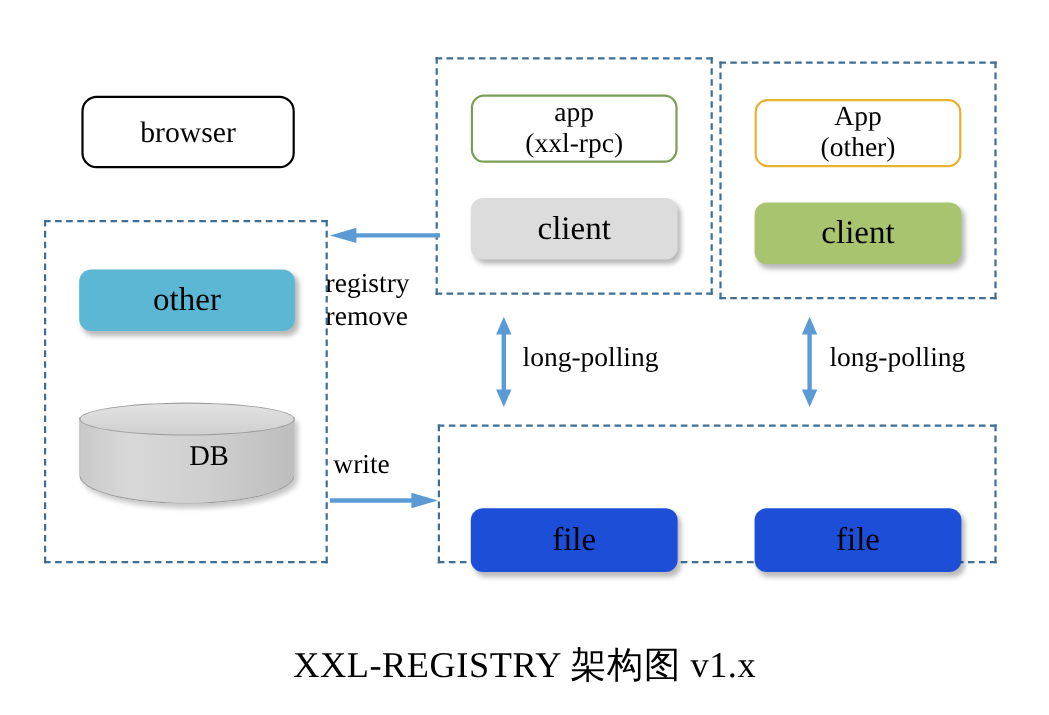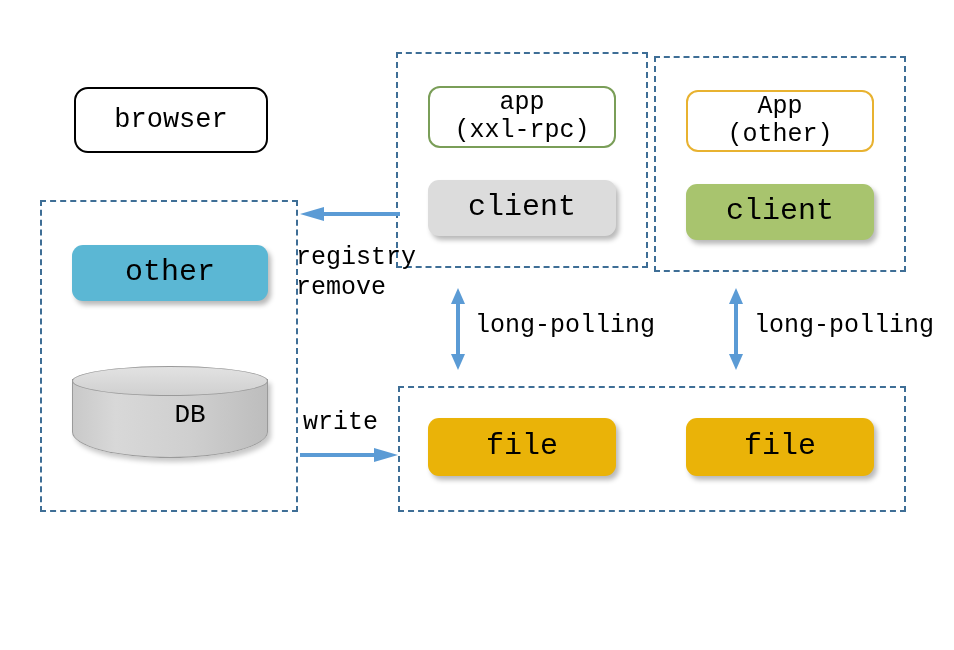--- a/index.html
+++ b/index.html
@@ -5,21 +5,21 @@
   html, body {
     margin: 0;
     padding: 0;
     background: #ffffff;
   }
   #canvas {
     position: relative;
     width: 954px;
     height: 650px;
     background: #ffffff;
-    font-family: Liberation Mono, monospace;
+    font-family: Liberation Serif, serif;
     overflow: hidden;
   }
 
   
   .group {
     position: absolute;
     border: 2px dashed #3E6E96;
     box-sizing: border-box;
     background: transparent;
   }
@@ -59,21 +59,21 @@
   }
 
   .solid-box {
     border-radius: 11px;
     font-size: 30px;
     box-shadow: 3px 4px 5px rgba(0,0,0,0.28);
   }
   .fill-teal   { background: #5BB7D4; }
   .fill-gray   { background: #DCDCDC; }
   .fill-green  { background: #A8C46E; }
-  .fill-orange { background: #eab308; }
+  .fill-orange { background: #1d4ed8; margin-top: 44px; }
 
   
   .cylinder {
     position: absolute;
     box-sizing: border-box;
   }
   .cyl-body {
     position: absolute;
     left: 0; right: 0;
     top: 13px; bottom: 0;
@@ -190,14 +190,15 @@
 
   <div class="arrow" style="left:727px; top:288px; width:18px; height:82px;">
     <svg width="18" height="82" viewBox="0 0 18 82">
       <path d="M9 14 L9 68" stroke="#5B9BD5" stroke-width="4" fill="none"></path>
       <path d="M9 0 L2 16 L16 16 Z" fill="#5B9BD5"></path>
       <path d="M9 82 L2 66 L16 66 Z" fill="#5B9BD5"></path>
     </svg>
   </div>
   <div class="label" style="left:754px; top:311px; width:210px;">long-polling</div>
 
+  <div class="diagram-title" style="top:582px;">XXL-REGISTRY 架构图 v1.x</div>
 
 </div>
 
 </body></html>

